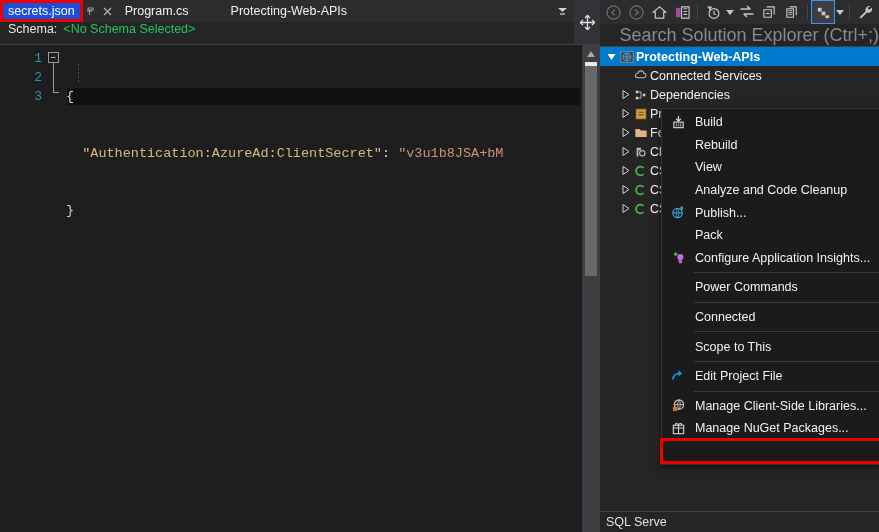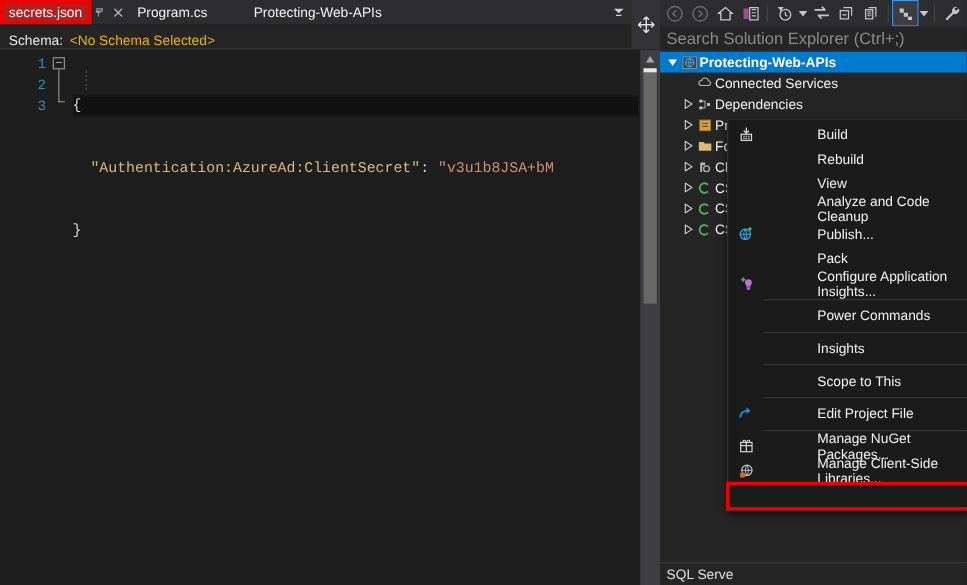--- a/index.html
+++ b/index.html
@@ -10,29 +10,29 @@
     -webkit-font-smoothing:antialiased;
   }
   .root{position:absolute;inset:0;display:flex;}
 
   
   .editor-pane{width:600px;height:532px;position:relative;background:#1e1e1e;display:flex;flex-direction:column;}
 
   .tabstrip{height:22px;background:#2d2d30;display:flex;align-items:stretch;position:relative;flex:0 0 22px;}
   .tab{display:flex;align-items:center;padding:0 8px;font-size:12.5px;color:#f1f1f1;position:relative;}
   .tab.active{background:#1e1e1e;color:#ffffff;}
-  .tab.sel-outline{outline:3px solid #ef0000;outline-offset:-3px;z-index:4;background:#b91c1c;}
+  .tab.sel-outline{outline:3px solid #ef0000;outline-offset:-3px;z-index:4;background:#1d4ed8;}
   .tab-pin{width:16px;display:flex;align-items:center;justify-content:center;color:#9a9a9a;font-size:11px;}
   .tab-close{width:18px;display:flex;align-items:center;justify-content:center;color:#9a9a9a;font-size:13px;}
   .tabstrip-right{margin-left:auto;display:flex;align-items:center;gap:2px;padding-right:6px;}
   .ts-btn{width:20px;height:20px;display:flex;align-items:center;justify-content:center;color:#d0d0d0;}
 
-  .schemabar{height:22px;flex:0 0 22px;background:#252526;display:flex;align-items:flex-end;gap:6px;padding-left:8px;border-bottom:1px solid #3f3f46;position:relative;}
+  .schemabar{height:22px;flex:0 0 22px;background:#252526;display:flex;align-items:flex-start;gap:6px;padding-left:8px;border-bottom:1px solid #3f3f46;position:relative;}
   .schema-label{color:#e8e8e8;}
-  .schema-value{color:#eab308;flex:1;}
+  .schema-value{color:#22c55e;flex:1;}
   .schema-drop{width:18px;height:20px;display:flex;align-items:center;justify-content:center;color:#c8c8c8;margin-right:2px;}
   .split-btn{position:absolute;right:0;top:-22px;width:26px;height:44px;background:#333337;display:flex;align-items:center;justify-content:center;color:#e0e0e0;}
 
   .code-area{flex:1;display:flex;position:relative;background:#1e1e1e;overflow:hidden;}
   .gutter{width:42px;text-align:right;padding-top:4px;color:#2b91af;font-family:"Liberation Mono",monospace;font-size:13px;line-height:19px;user-select:none;padding-right:2px;}
   .glyphs{width:22px;padding-top:4px;position:relative;}
   .fold{position:absolute;left:4px;top:7px;width:11px;height:11px;border:1px solid #9a9a9a;display:flex;align-items:center;justify-content:center;color:#d4d4d4;font-size:10px;line-height:1;box-sizing:border-box;}
   .fold-line{position:absolute;left:9px;top:18px;width:1px;height:30px;background:#9a9a9a;}
   .fold-foot{position:absolute;left:9px;top:47px;width:6px;height:1px;background:#9a9a9a;}
   .code-lines{flex:1;padding-top:4px;font-family:"Liberation Mono",monospace;font-size:13.5px;line-height:19px;white-space:pre;overflow:hidden;position:relative;}
@@ -57,38 +57,38 @@
     background-image:radial-gradient(#4aa3dd 0.8px, transparent 0.9px);
     background-size:4px 4px;opacity:.85;}
 
   .se-toolbar{height:24px;flex:0 0 24px;background:#2d2d30;display:flex;align-items:center;padding:0 3px;gap:1px;}
   .tb{width:22px;height:22px;display:flex;align-items:center;justify-content:center;color:#c6c6c6;}
   .tb.disabled{color:#6d6d6d;}
   .tb.sel{outline:1px solid #3399ff;background:#3e3e42;}
   .tb-sep{width:1px;height:16px;background:#484848;margin:0 3px;}
   .tb-caret{width:10px;height:22px;display:flex;align-items:center;justify-content:center;color:#c6c6c6;font-size:7px;}
 
-  .se-search{height:22px;flex:0 0 22px;background:#252526;border-bottom:1px solid #3f3f46;display:flex;align-items:center;padding-left:6px;color:#8a8a8a;font-size:15px;}
+  .se-search{height:22px;flex:0 0 22px;background:#252526;border-bottom:1px solid #3f3f46;display:flex;align-items:center;padding-left:6px;color:#8a8a8a;font-size:18px;justify-content:flex-end;}
 
   .se-tree{flex:1;position:relative;overflow:hidden;background:#252526;font-size:12.5px;}
   .trow{height:19px;display:flex;align-items:center;padding-left:4px;white-space:nowrap;color:#f1f1f1;}
   .trow.sel{background:#007acc;font-weight:bold;color:#fff;}
   .tw{width:14px;display:flex;align-items:center;justify-content:center;color:#d0d0d0;font-size:8px;}
   .tw.open{color:#ffffff;}
   .ticon{width:18px;display:flex;align-items:center;justify-content:center;}
   .indent-2{padding-left:18px;}
 
   .se-footer{height:20px;flex:0 0 20px;background:#252526;border-top:1px solid #3f3f46;display:flex;align-items:center;padding-left:6px;color:#e0e0e0;font-size:12.5px;overflow:hidden;}
 
   
   .ctx{position:absolute;left:661px;top:108px;width:218px;background:#1b1b1c;border:1px solid #333337;
        padding:2px 0;z-index:30;box-shadow:0 2px 6px rgba(0,0,0,.6);}
   .ctx-item{height:22.6px;display:flex;align-items:center;color:#f1f1f1;font-size:12.5px;position:relative;}
   .ctx-ico{width:32px;display:flex;align-items:center;justify-content:center;flex:0 0 32px;}
-  .ctx-label{padding-left:1px;margin-left:48px;}
+  .ctx-label{padding-left:1px;}
   .ctx-sep{height:1px;background:#3a3a3c;margin:3px 0 3px 32px;}
   .ctx-item.hl{outline:3px solid #ef0000;outline-offset:-1px;z-index:6;}
 
   svg{display:block;}
 </style>
 </head>
 <body>
 
 <div class="root">
 
@@ -460,21 +460,21 @@
 
     <div class="ctx-item">
       <span class="ctx-ico"></span>
       <span class="ctx-label">Power Commands</span>
     </div>
 
     <div class="ctx-sep"></div>
 
     <div class="ctx-item">
       <span class="ctx-ico"></span>
-      <span class="ctx-label">Insights</span>
+      <span class="ctx-label">Connected</span>
     </div>
 
     <div class="ctx-sep"></div>
 
     <div class="ctx-item">
       <span class="ctx-ico"></span>
       <span class="ctx-label">Scope to This</span>
     </div>
 
 
@@ -490,38 +490,38 @@
       </span>
       <span class="ctx-label">Edit Project File</span>
     </div>
 
     <div class="ctx-sep"></div>
 
 
     <div class="ctx-item">
       <span class="ctx-ico">
         <svg width="15" height="15" viewBox="0 0 16 16">
+            <circle cx="8.5" cy="7" r="5" fill="none" stroke="#c8c8c8" stroke-width="1.2"></circle>
+            <path d="M3.5 7h10M8.5 2c1.9 2.3 1.9 7.7 0 10M8.5 2c-1.9 2.3-1.9 7.7 0 10" fill="none" stroke="#c8c8c8" stroke-width=".9"></path>
+            <rect x="2" y="9.5" width="4.5" height="4.5" fill="#e06a1b"></rect>
+          </svg>
+      </span>
+      <span class="ctx-label">Manage Client-Side Libraries...</span>
+    </div>
+
+    <div class="ctx-item">
+      <span class="ctx-ico">
+        <svg width="15" height="15" viewBox="0 0 16 16">
             <rect x="2.5" y="4.5" width="11" height="9" fill="none" stroke="#d0d0d0" stroke-width="1.2"></rect>
             <path d="M2.5 7.5h11M8 4.5v9" stroke="#d0d0d0" stroke-width="1.2"></path>
             <path d="M5 4.4c-.8-1.5.6-2.6 1.8-1.6L8 4M11 4.4c.8-1.5-.6-2.6-1.8-1.6L8 4" fill="none" stroke="#d0d0d0" stroke-width="1.1"></path>
           </svg>
       </span>
       <span class="ctx-label">Manage NuGet Packages...</span>
     </div>
 
-    <div class="ctx-item">
-      <span class="ctx-ico">
-        <svg width="15" height="15" viewBox="0 0 16 16">
-            <circle cx="8.5" cy="7" r="5" fill="none" stroke="#c8c8c8" stroke-width="1.2"></circle>
-            <path d="M3.5 7h10M8.5 2c1.9 2.3 1.9 7.7 0 10M8.5 2c-1.9 2.3-1.9 7.7 0 10" fill="none" stroke="#c8c8c8" stroke-width=".9"></path>
-            <rect x="2" y="9.5" width="4.5" height="4.5" fill="#e06a1b"></rect>
-          </svg>
-      </span>
-      <span class="ctx-label">Manage Client-Side Libraries...</span>
-    </div>
-
     <div class="ctx-item hl">
       <span class="ctx-ico"></span>
 
     </div>
 
   </div>
 </div>
 
 </body></html>

